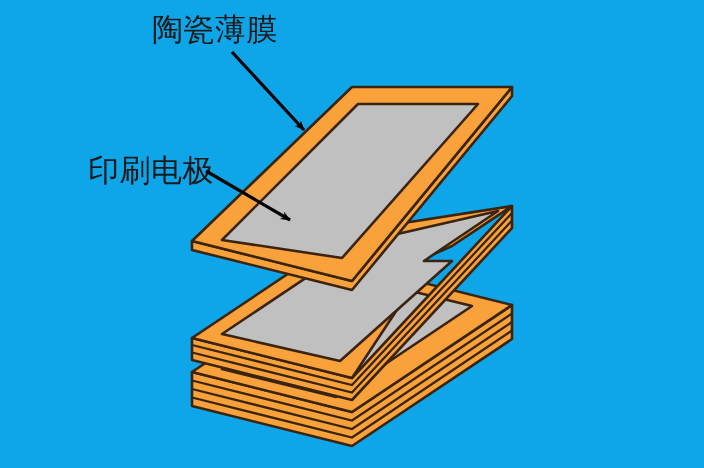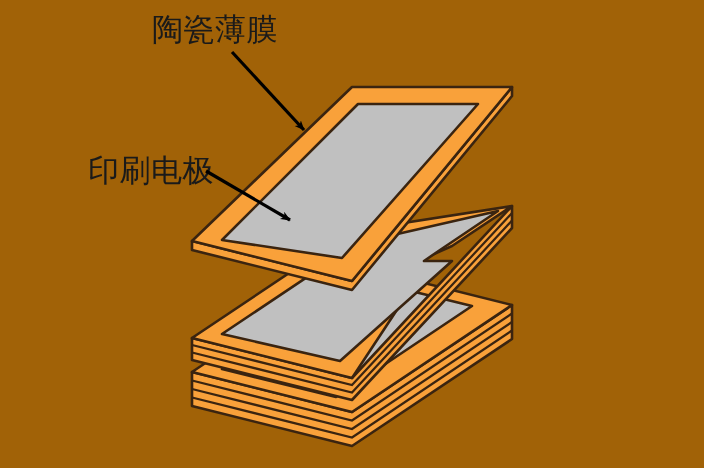--- a/index.html
+++ b/index.html
@@ -8,21 +8,21 @@
     padding: 0;
     background: #ffffff;
   }
   body {
     font-family: "DejaVu Sans", "Liberation Sans", sans-serif;
   }
   #diagram-root {
     position: relative;
     width: 704px;
     height: 468px;
-    background: #a16207;
+    background: #0ea5e9;
     overflow: hidden;
   }
   #diagram-svg {
     position: absolute;
     top: 0;
     left: 0;
     width: 704px;
     height: 468px;
     display: block;
   }

